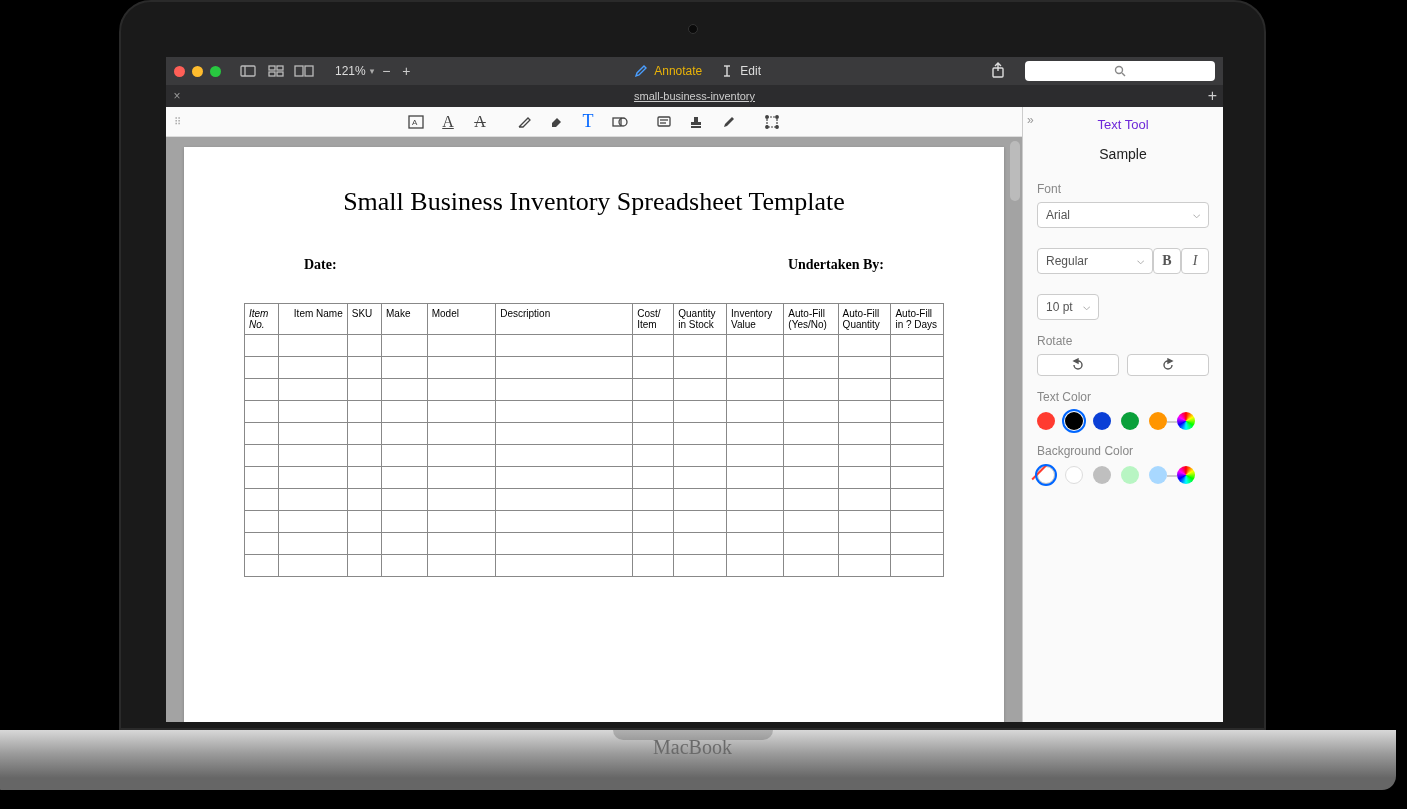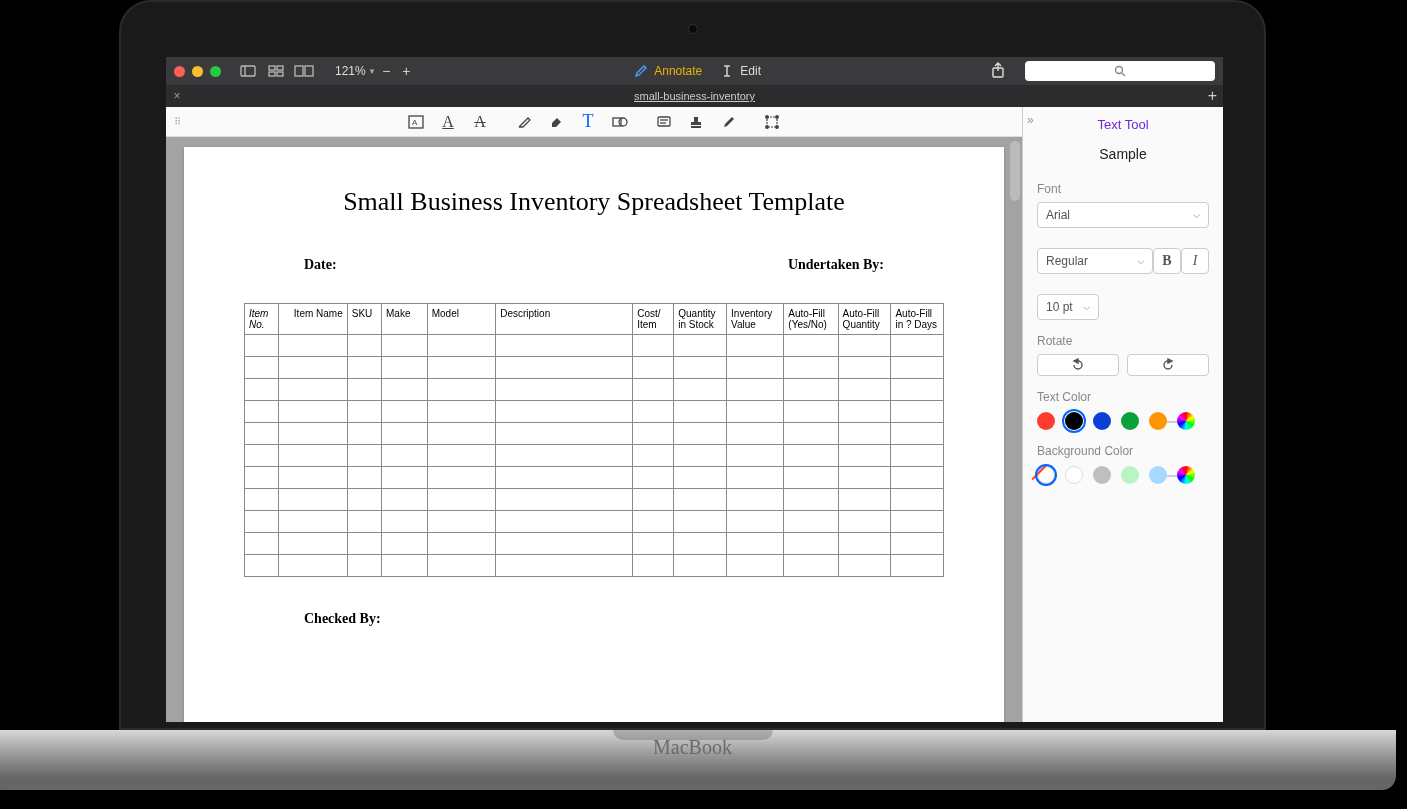--- a/index.html
+++ b/index.html
@@ -404,21 +404,20 @@
                       <td></td>
                       <td></td>
                       <td></td>
                       <td></td>
                       <td></td>
                       <td></td>
                       <td></td>
                     </tr>
                   </tbody>
               </table>
-              <div class="checked">Checked By:</div>
             </div>
             <div class="scrollbar-v"></div>
           </div>
         </div>
 
         <div class="inspector">
           <div class="insp-collapse">»</div>
           <div class="insp-title">Text Tool</div>
           <div class="insp-sample">Sample</div>
 

